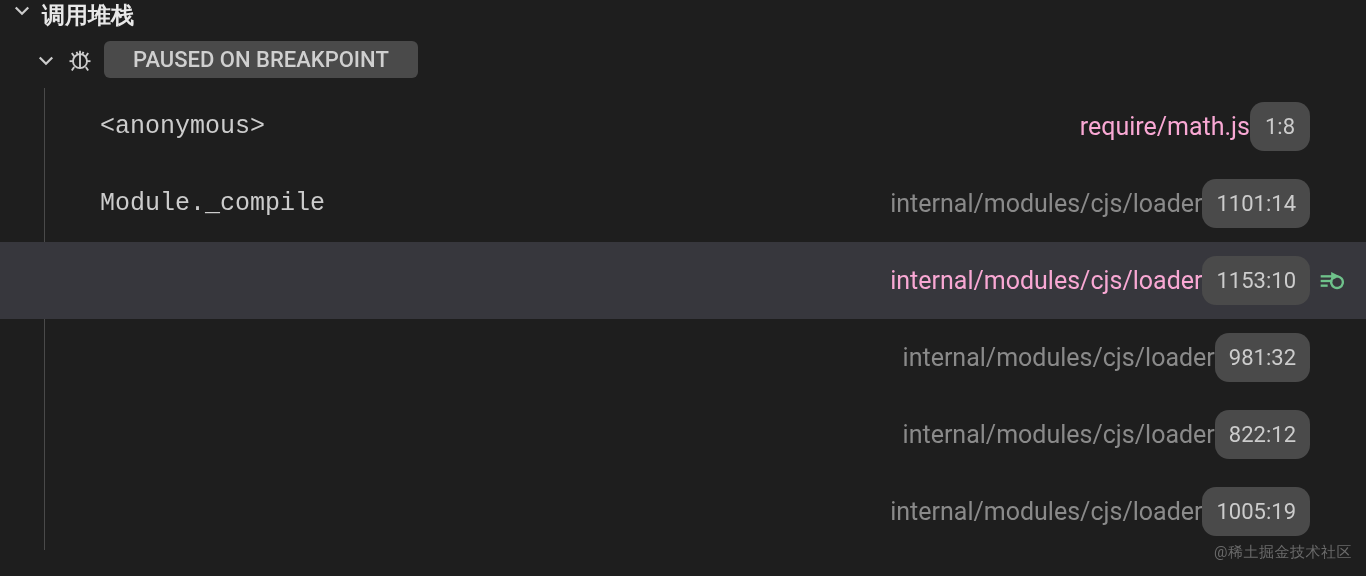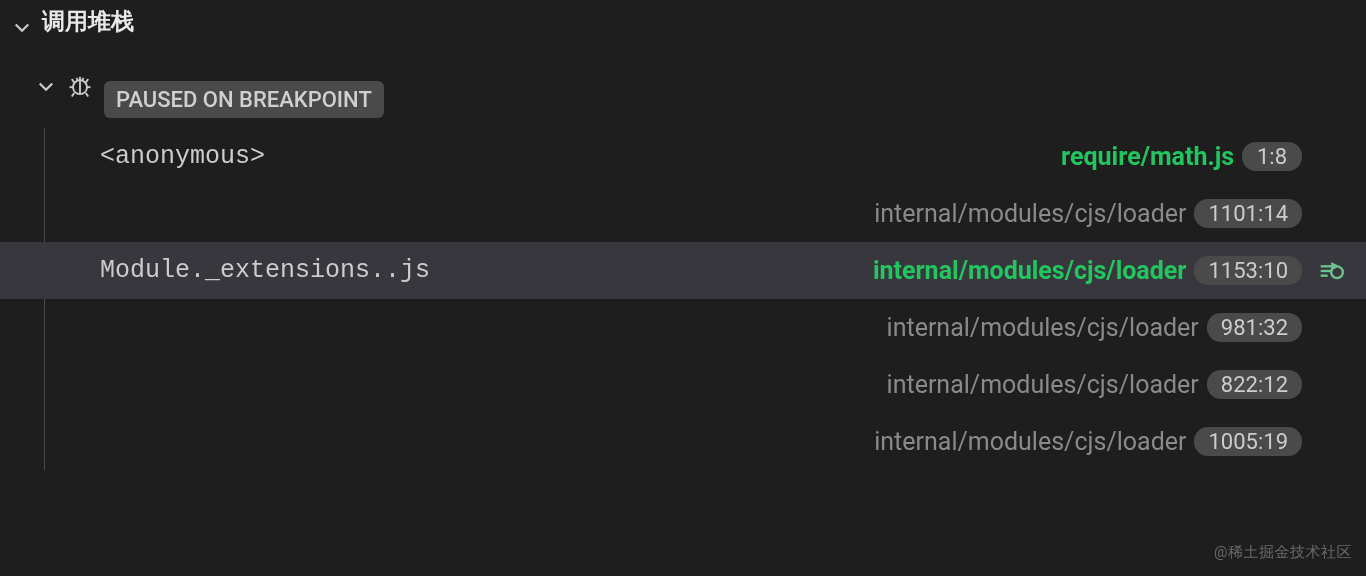--- a/index.html
+++ b/index.html
@@ -11,22 +11,22 @@
       background: #1e1e1e;
       color: #cccccc;
       font-family: -apple-system, BlinkMacSystemFont, "Segoe UI", Roboto, Helvetica, Arial, sans-serif;
       width: 1366px;
       height: 576px;
       overflow: hidden;
       font-size: 22px;
     }
     .section-header {
       display: flex;
-      align-items: flex-end;
-      padding: 6px 12px;
+      align-items: flex-start;
+      padding: 0 12px;
       gap: 10px;
       cursor: pointer;
     }
     .chevron {
       width: 20px;
       height: 20px;
       display: inline-flex;
       align-items: center;
       justify-content: center;
       color: #cccccc;
@@ -49,44 +49,43 @@
       color: #cccccc;
     }
     .thread-title {
       flex: 1;
       font-size: 27px;
       color: #e8e8e8;
     }
     .pause-badge {
       background: #4a4a4a;
       color: #d0d0d0;
-      padding: 6px 12px;
+      padding: 6px 29px;
       border-radius: 6px;
       font-size: 22px;
       font-weight: 500;
       margin-right: 20px;
-      margin-top: 28px;
     }
     .frames {
       position: relative;
     }
     .frames::before {
       content: "";
       position: absolute;
       left: 44px;
       top: 0;
       bottom: 0;
       width: 1px;
       background: #4a4a4a;
     }
     .frame {
       display: flex;
       align-items: center;
       padding: 14px 20px 14px 100px;
-      gap: 8px;
+      gap: 0;
       position: relative;
       cursor: pointer;
       justify-content: flex-end;
     }
     .frame.selected {
       background: #37373d;
     }
     .frame-name {
       flex: 0 0 auto;
       color: #cccccc;
@@ -96,27 +95,26 @@
       font-family: "SF Mono", Monaco, Menlo, Consolas, "Courier New", monospace;
     }
     .frame-spacer {
       flex: 1;
     }
     .frame-source {
       color: #8a8a8a;
       font-size: 25px;
     }
     .frame-source.bright {
-      color: #22c55e;
-      font-weight: bold;
+      color: #f9a8d4;
     }
     .frame-location {
       background: #4a4a4a;
       color: #cccccc;
-      padding: 2px 14px;
+      padding: 12px 14px;
       border-radius: 14px;
       font-size: 22px;
       min-width: 60px;
       text-align: center;
     }
     .restart-icon {
       display: inline-flex;
       align-items: center;
       justify-content: center;
       color: #6fc28b;
@@ -174,27 +172,27 @@
 
 <div class="frames" id="frames-container">
 <div class="frame">
       <span class="frame-name mono">&lt;anonymous&gt;</span>
       <span class="frame-spacer"></span>
       <span class="frame-source bright">require/math.js</span>
       <span class="frame-location">1:8</span>
       <span class="restart-spacer"></span>
     </div>
     <div class="frame">
+      <span class="frame-name mono">Module._compile</span>
       <span class="frame-spacer"></span>
       <span class="frame-source">internal/modules/cjs/loader</span>
       <span class="frame-location">1101:14</span>
       <span class="restart-spacer"></span>
     </div>
     <div class="frame selected">
-      <span class="frame-name mono">Module._extensions..js</span>
       <span class="frame-spacer"></span>
       <span class="frame-source bright">internal/modules/cjs/loader</span>
       <span class="frame-location">1153:10</span>
       <span class="restart-icon">
         <svg width="28" height="28" viewBox="0 0 24 24" fill="none" stroke="currentColor" stroke-width="2">
           <path d="M4 8 H14"></path>
           <path d="M4 12 H14"></path>
           <path d="M4 16 H10"></path>
           <path d="M18 8 a5 5 0 1 1 -4 2"></path>
           <path d="M14 10 L14 6 L18 8 Z" fill="currentColor"></path>

